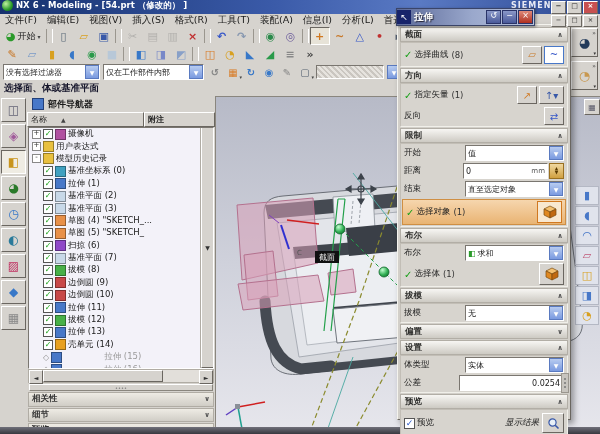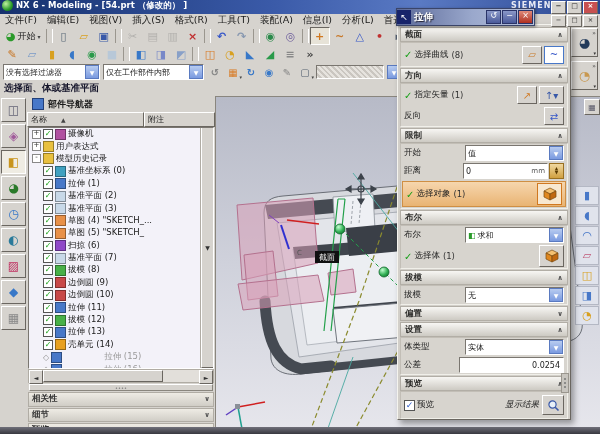--- a/index.html
+++ b/index.html
@@ -52,21 +52,21 @@
   .restab{width:23px;height:22px;margin:2px auto 0 auto;display:grid;place-items:center;font-size:12px;font-weight:bold;
     border:1px solid;border-color:#fff #6a6660 #6a6660 #fff;background:#d6d3ce;}
   .restab.active{border-color:#6a6660 #fff #fff #6a6660;background:#efece3;}
   
   .navigator{left:27px;top:96px;width:188px;height:332px;background:#d6d3ce;border-right:2px solid #8a867e;}
   .nav-title{height:16px;display:flex;align-items:center;gap:4px;padding-left:5px;font-weight:bold;font-size:9px;}
   .nav-title .nt-ic{width:10px;height:10px;background:#4878c8;border:1px solid #23407a;}
   .nav-cols{height:15px;display:flex;}
   .ncol{background:#d6d3ce;border:1px solid;border-color:#fff #6a6660 #6a6660 #fff;font-size:8px;
     display:flex;align-items:center;padding-left:3px;gap:14px;}
-  .ncol1{width:112px;} .ncol2{flex:1;}
+  .ncol1{width:112px;} .ncol2{flex:1;font-weight:bold;}
   .tree{position:relative;height:240px;background:#f3f2f9;border:1px solid;border-color:#7a7670 #fff #fff #7a7670;
     margin:0 1px;overflow:hidden;}
   .trow{height:12.4px;display:flex;align-items:center;gap:2px;font-size:8.5px;white-space:nowrap;}
   .trow .exp{width:7px;height:7px;border:1px solid #888;background:#fff;font-size:7px;line-height:5px;text-align:center;color:#333;flex:0 0 auto;}
   .trow .chk{width:8px;height:8px;border:1px solid #555;background:#fff;font-size:8px;line-height:7px;text-align:center;
     color:#18a018;font-weight:bold;flex:0 0 auto;}
   .trow .sup{color:#999;font-size:8px;flex:0 0 auto;}
   .trow .tic{width:9px;height:9px;border:1px solid rgba(0,0,0,.35);flex:0 0 auto;}
   .trow.graytxt .tlabel{color:#9a9a9a;margin-left:40px;}
   .vscroll{position:absolute;right:0;top:0;width:12px;height:100%;background:#e2dfda;border-left:1px solid #b0aca4;}
@@ -554,20 +554,29 @@
           <span class="ctext">
               <span>0</span>
             </span>
           <span class="unit">mm</span>
         </span>
         <span class="spinner">
             <span>▲</span>
             <span>▼</span>
           </span>
       </div>
+      <div class="drow">
+        <span>结束</span>
+        <span class="dcombo">
+          <span class="ctext">
+              <span>直至选定对象</span>
+            </span>
+          <span class="carrow">▼</span>
+        </span>
+      </div>
       <div class="drow hl">
         <span class="ck">✓</span>
         <span>选择对象</span>
         <span class="cnt">(1)</span>
         <span class="cubebtn hot">
           <svg width="16" height="14" viewBox="0 0 16 14">
               <path d="M8,1 14,4 8,7 2,4Z" fill="#f4c070" stroke="#7a4a10" stroke-width="0.7"></path>
               <path d="M2,4 8,7 8,13 2,10Z" fill="#e08820" stroke="#7a4a10" stroke-width="0.7"></path>
               <path d="M14,4 8,7 8,13 14,10Z" fill="#c06810" stroke="#7a4a10" stroke-width="0.7"></path>
             </svg>

